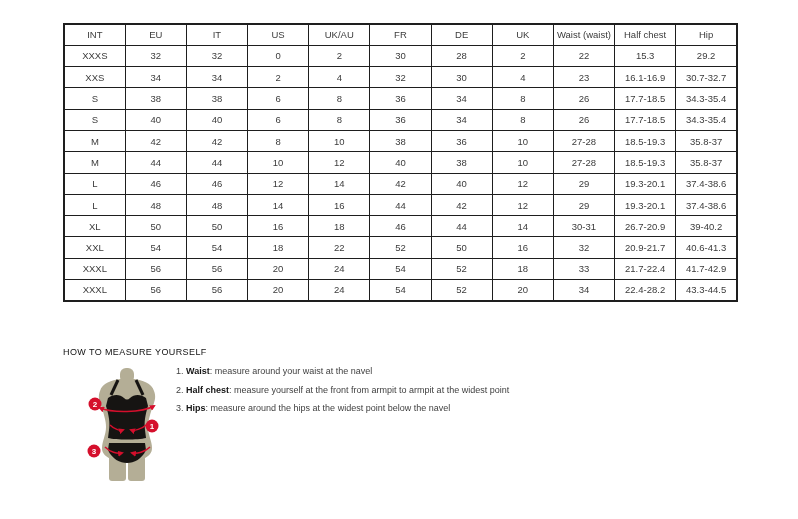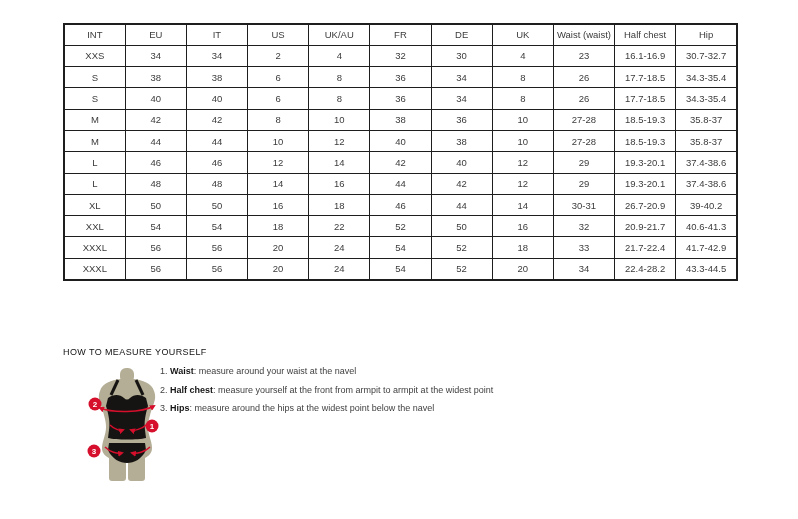--- a/index.html
+++ b/index.html
@@ -42,21 +42,21 @@
     letter-spacing: 0.4px;
     color: #111111;
   }
   .figure-wrap {
     position: absolute;
     left: 84px; top: 367px;
     width: 86px; height: 118px;
   }
   .steps {
     position: absolute;
-    left: 160px; top: 362px;
+    left: 176px; top: 362px;
     list-style: none;
   }
   .steps li {
     font-size: 9px;
     color: #3f3f3f;
     line-height: 18.6px;
     white-space: nowrap;
   }
   .steps li b { color: #161616; }
 </style>
@@ -75,20 +75,33 @@
           <th>FR</th>
           <th>DE</th>
           <th>UK</th>
           <th>Waist (waist)</th>
           <th>Half chest</th>
           <th>Hip</th>
         </tr>
     </thead>
     <tbody id="table-body">
         <tr>
+          <td>XXXS</td>
+          <td>32</td>
+          <td>32</td>
+          <td>0</td>
+          <td>2</td>
+          <td>30</td>
+          <td>28</td>
+          <td>2</td>
+          <td>22</td>
+          <td>15.3</td>
+          <td>29.2</td>
+        </tr>
+        <tr>
           <td>XXS</td>
           <td>34</td>
           <td>34</td>
           <td>2</td>
           <td>4</td>
           <td>32</td>
           <td>30</td>
           <td>4</td>
           <td>23</td>
           <td>16.1-16.9</td>

